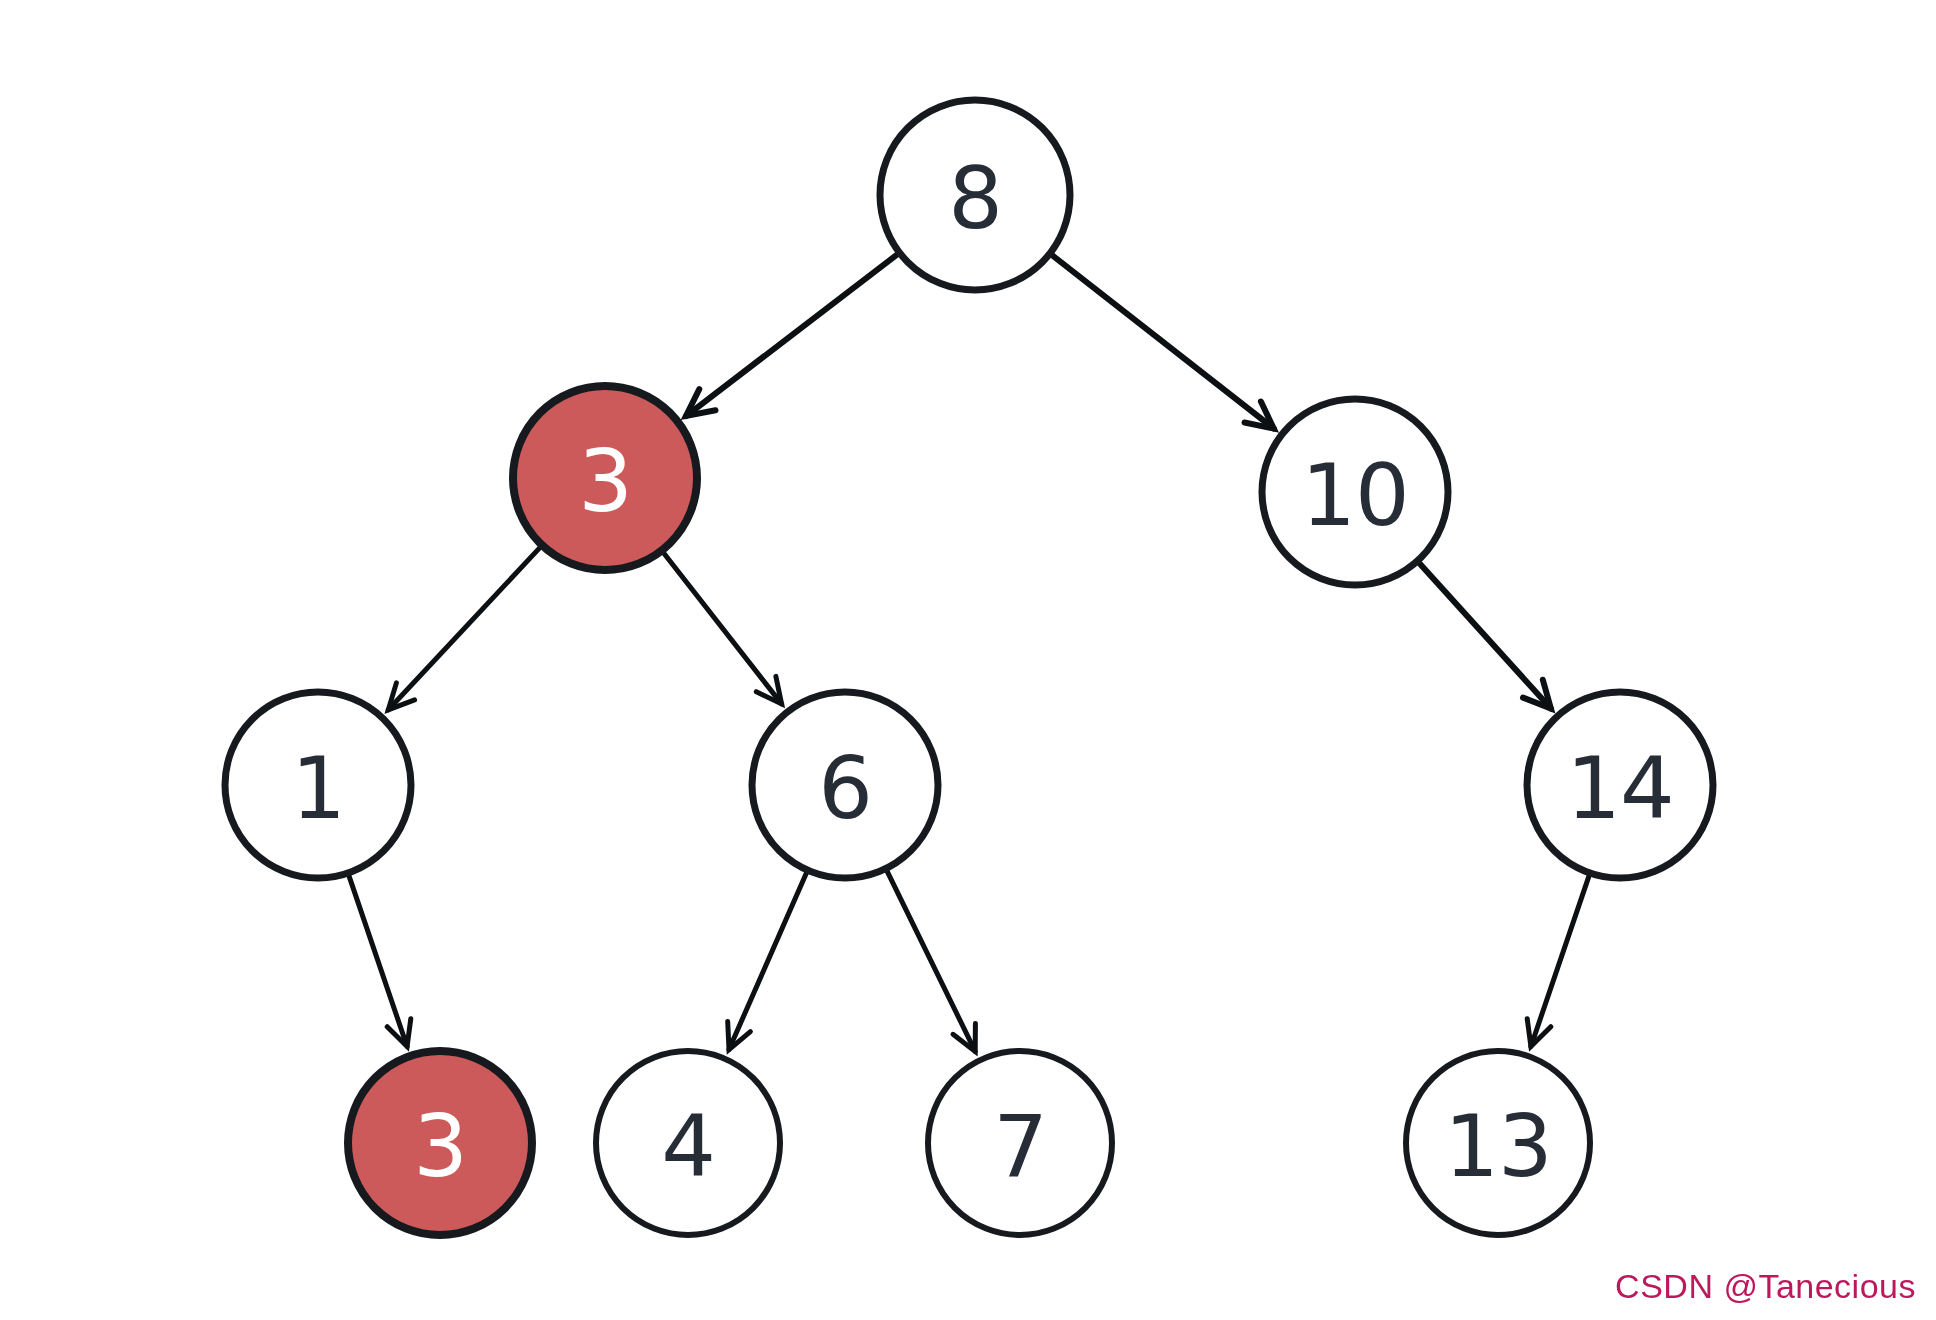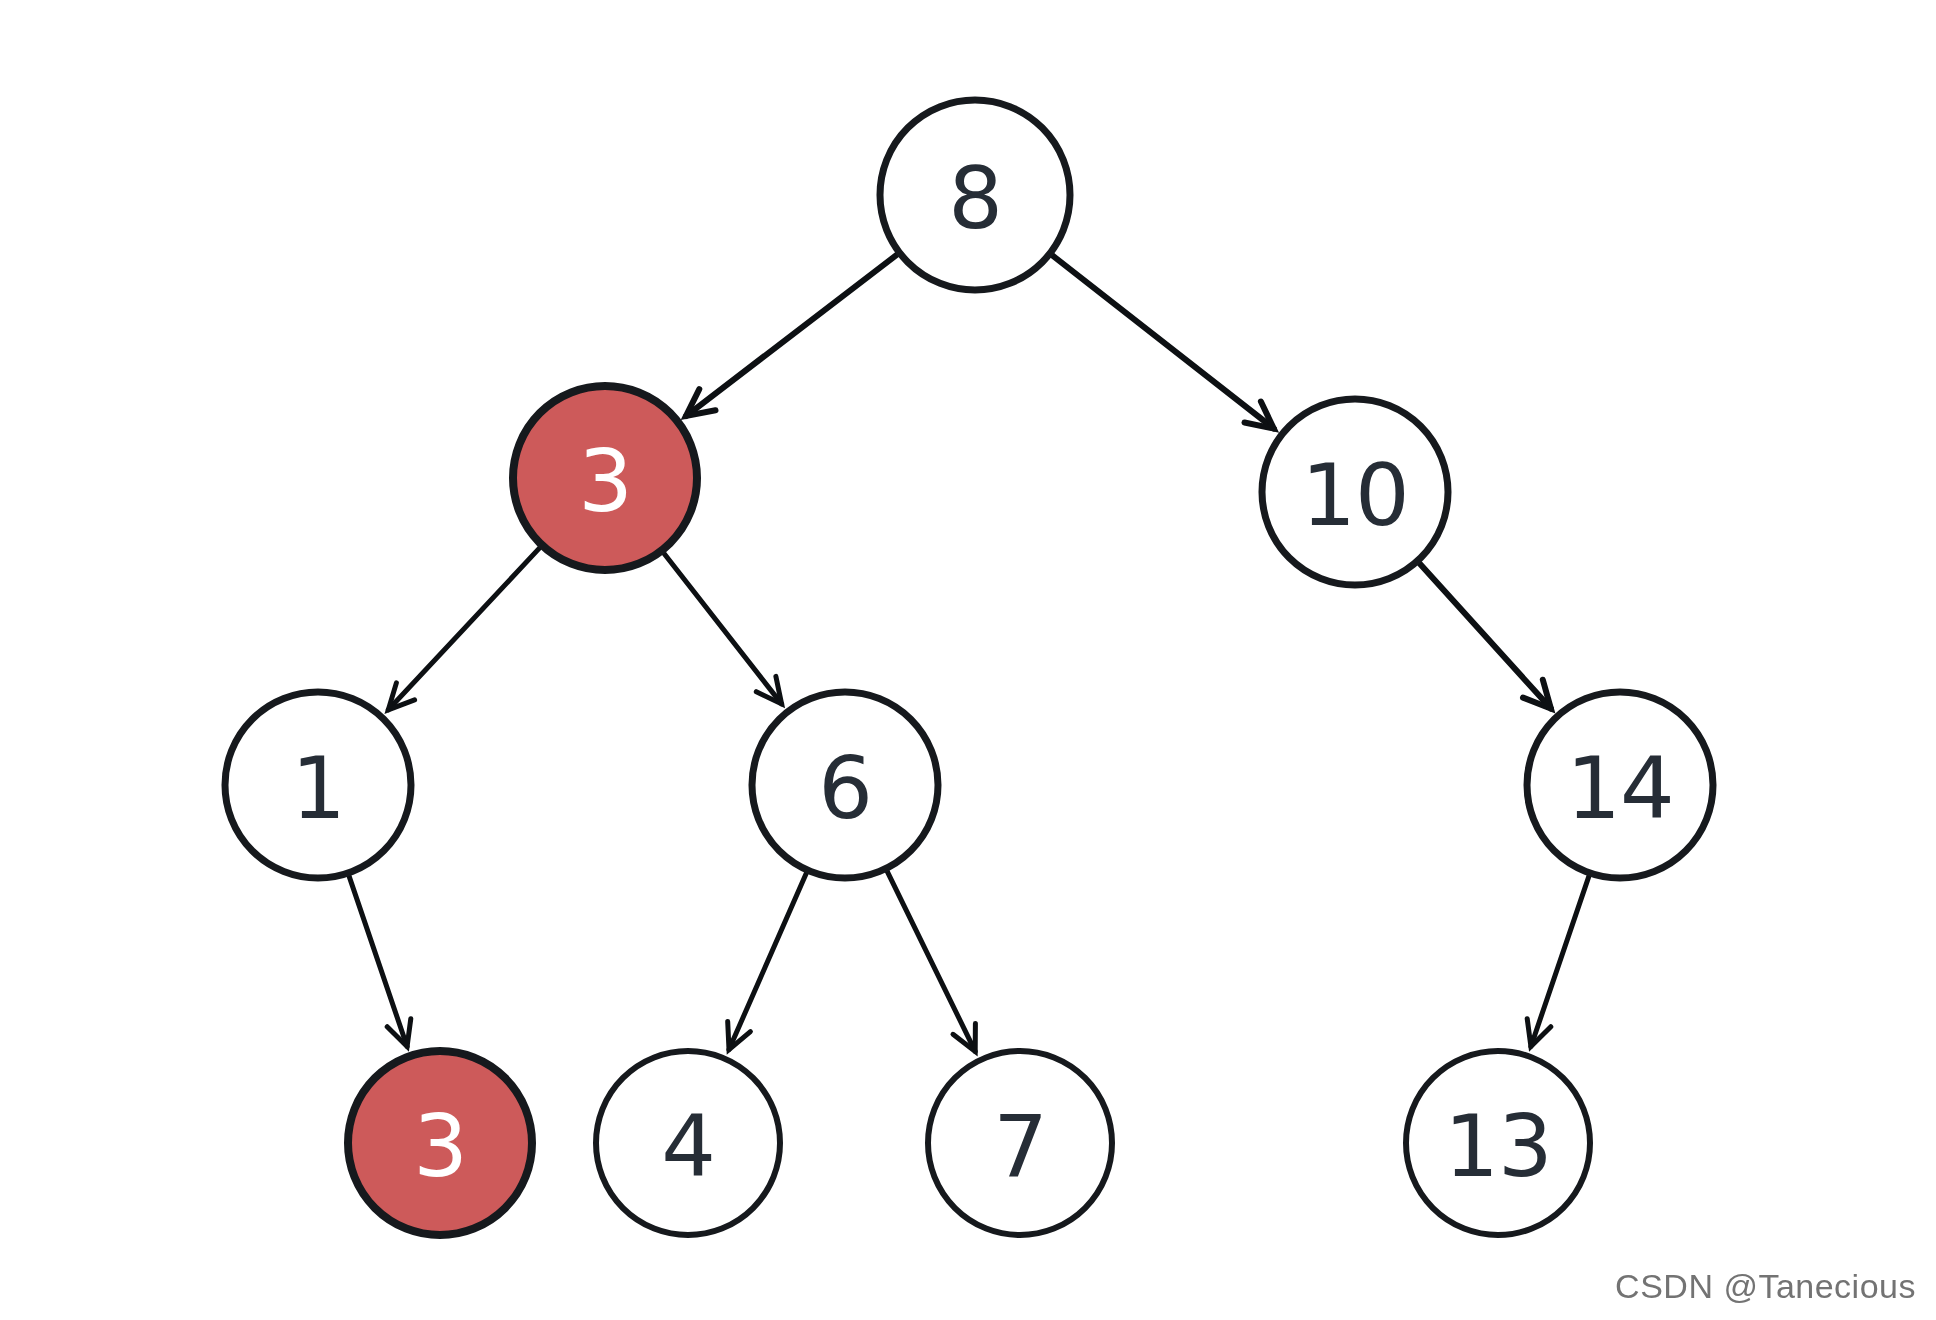--- a/index.html
+++ b/index.html
@@ -57,21 +57,21 @@
     fill: none;
     stroke-linecap: round;
     stroke-linejoin: miter;
   }
   #watermark {
     position: absolute;
     right: 20px;
     bottom: 14px;
     font-family: "Liberation Sans", sans-serif;
     font-size: 34px;
-    color: #737373;
+    color: #be185d;
     letter-spacing: 0.5px;
     white-space: nowrap;
     user-select: none;
   }
 </style>
 </head>
 <body>
 
 <div id="diagram-root">
 

